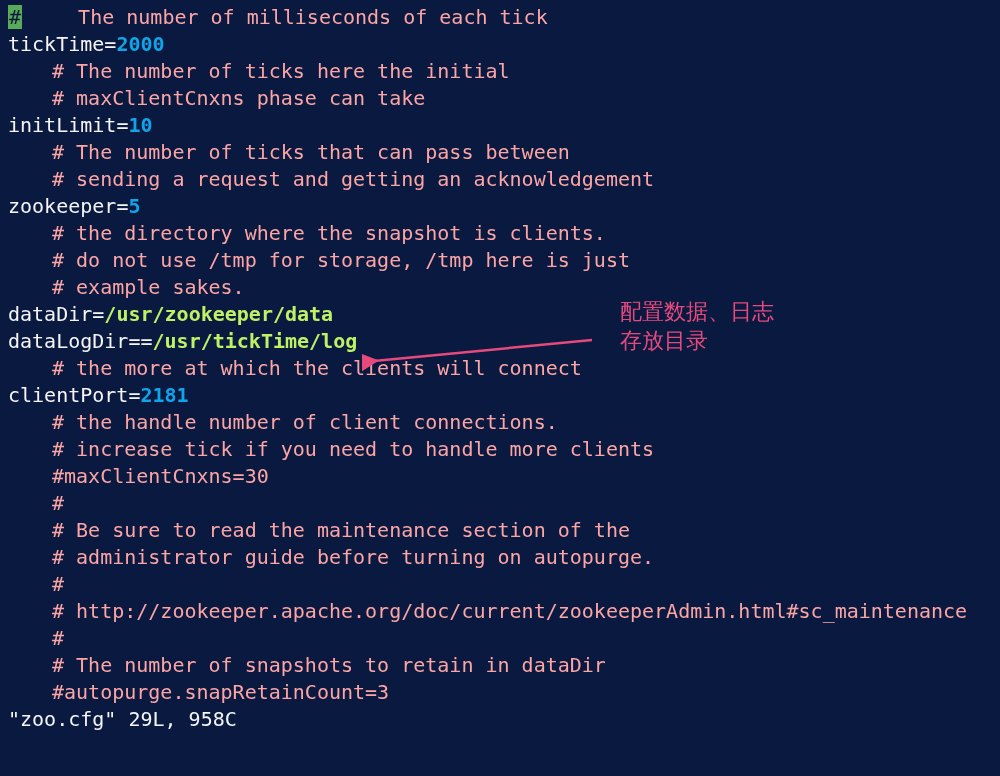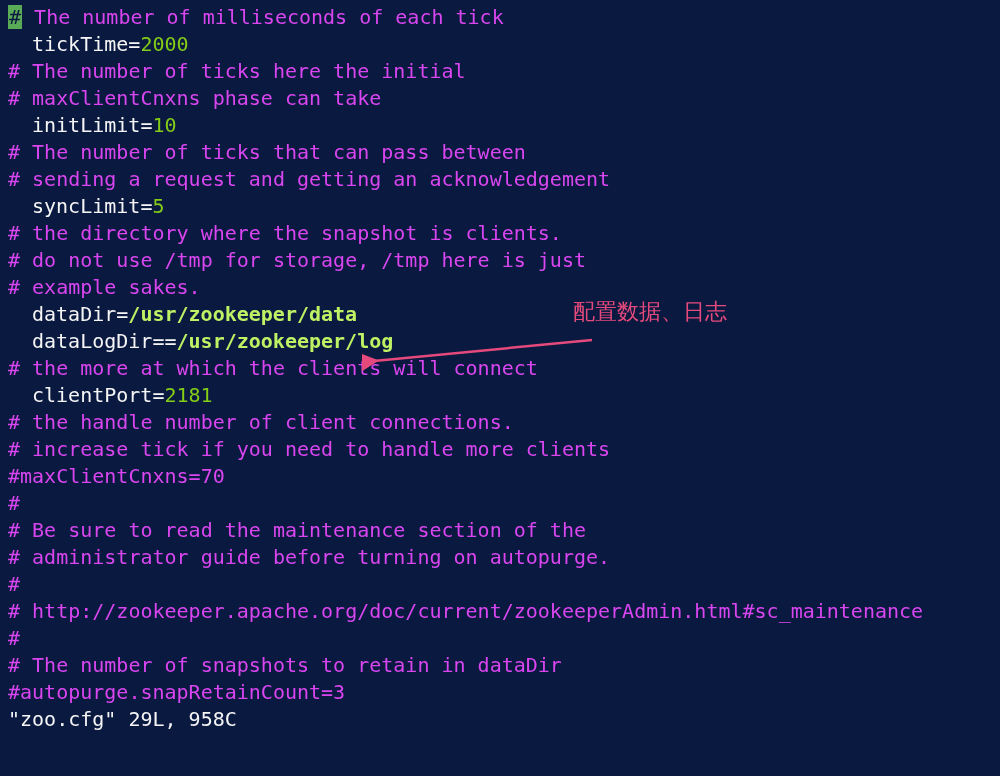--- a/index.html
+++ b/index.html
@@ -16,52 +16,52 @@
       color: #fff;
       width: 1000px;
       height: 776px;
       overflow: hidden;
       position: relative;
     }
     .line {
       white-space: pre;
     }
     .comment {
-      color: #d946ef;
+      color: #fca5a5;
+      margin-left: 44px;
     }
     .key {
       color: #f5f5f5;
-      margin-left: 24px;
     }
     .eq {
       color: #f5f5f5;
     }
     .num {
-      color: #84cc16;
-      font-weight: normal;
+      color: #0ea5e9;
+      font-weight: bold;
     }
     .path {
       color: #bef264;
       font-weight: bold;
     }
     .status {
       color: #f5f5f5;
     }
     .cursor {
       background: #5aab58;
       color: #0a1940;
       padding: 0 1px;
     }
     .annotation {
       position: absolute;
       color: #e64a7c;
       font-size: 22px;
       line-height: 1.3;
       font-family: -apple-system, 'PingFang SC', sans-serif;
-      left: 573px;
+      left: 620px;
       top: 298px;
     }
     .arrow {
       position: absolute;
       left: 362px;
       top: 337px;
       width: 240px;
       height: 40px;
       pointer-events: none;
     }
@@ -69,31 +69,31 @@
 </head>
 <body>
 
 <div class="line"><span class="cursor">#</span><span class="comment"> The number of milliseconds of each tick</span></div>
 <div class="line"><span class="key">tickTime</span><span class="eq">=</span><span class="num">2000</span></div>
 <div class="line comment"># The number of ticks here the initial</div>
 <div class="line comment"># maxClientCnxns phase can take</div>
 <div class="line"><span class="key">initLimit</span><span class="eq">=</span><span class="num">10</span></div>
 <div class="line comment"># The number of ticks that can pass between</div>
 <div class="line comment"># sending a request and getting an acknowledgement</div>
-<div class="line"><span class="key">syncLimit</span><span class="eq">=</span><span class="num">5</span></div>
+<div class="line"><span class="key">zookeeper</span><span class="eq">=</span><span class="num">5</span></div>
 <div class="line comment"># the directory where the snapshot is clients.</div>
 <div class="line comment"># do not use /tmp for storage, /tmp here is just</div>
 <div class="line comment"># example sakes.</div>
 <div class="line"><span class="key">dataDir</span><span class="eq">=</span><span class="path">/usr/zookeeper/data</span></div>
-<div class="line"><span class="key">dataLogDir</span><span class="eq">==</span><span class="path">/usr/zookeeper/log</span></div>
+<div class="line"><span class="key">dataLogDir</span><span class="eq">==</span><span class="path">/usr/tickTime/log</span></div>
 <div class="line comment"># the more at which the clients will connect</div>
 <div class="line"><span class="key">clientPort</span><span class="eq">=</span><span class="num">2181</span></div>
 <div class="line comment"># the handle number of client connections.</div>
 <div class="line comment"># increase tick if you need to handle more clients</div>
-<div class="line comment">#maxClientCnxns=70</div>
+<div class="line comment">#maxClientCnxns=30</div>
 <div class="line comment">#</div>
 <div class="line comment"># Be sure to read the maintenance section of the</div>
 <div class="line comment"># administrator guide before turning on autopurge.</div>
 <div class="line comment">#</div>
 <div class="line comment"># http://zookeeper.apache.org/doc/current/zookeeperAdmin.html#sc_maintenance</div>
 <div class="line comment">#</div>
 <div class="line comment"># The number of snapshots to retain in dataDir</div>
 <div class="line comment">#autopurge.snapRetainCount=3</div>
 <div class="line status">"zoo.cfg" 29L, 958C</div>
 
@@ -101,13 +101,14 @@
   <defs>
     <marker id="arrowhead" markerWidth="10" markerHeight="10" refX="2" refY="5" orient="auto">
       <polygon points="10 0, 0 5, 10 10" fill="#e64a7c"></polygon>
     </marker>
   </defs>
   <line x1="230" y1="3" x2="12" y2="24" stroke="#e64a7c" stroke-width="2.5" marker-end="url(#arrowhead)"></line>
 </svg>
 
 <div class="annotation">
   <div>配置数据、日志</div>
+  <div>存放目录</div>
 </div>
 
 </body></html>

